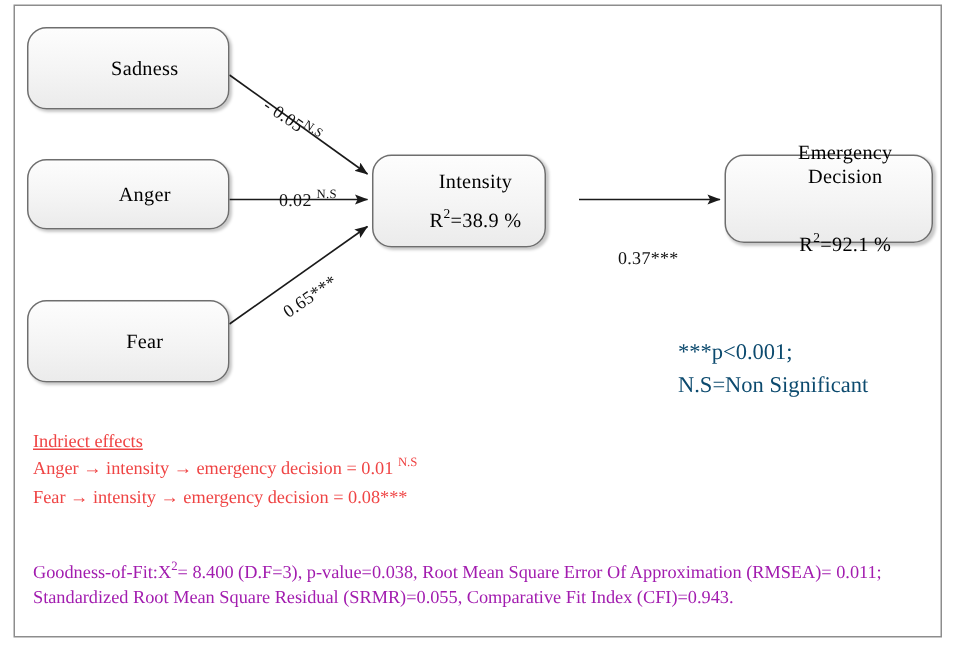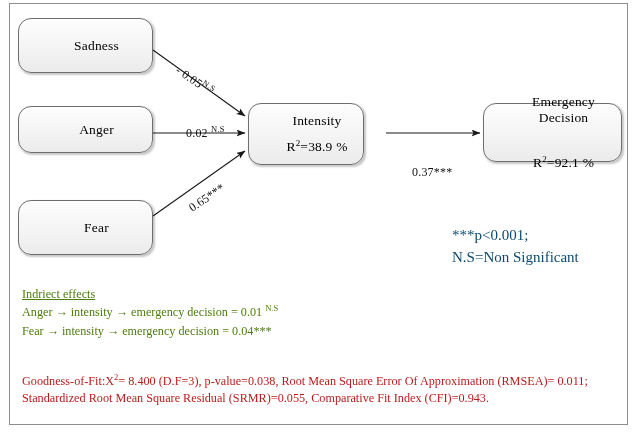--- a/index.html
+++ b/index.html
@@ -102,39 +102,39 @@
     margin-top: 12px;
   }
 
   
   #indirect {
     position: absolute;
     left: 22px;
     top: 285px;
     font-size: 12.2px;
     line-height: 1.5;
-    color: #4d7c0f;
+    color: #ef4444;
   }
   #indirect .heading {
     text-decoration: underline;
   }
   #indirect .row sup {
     font-size: 8.5px;
     vertical-align: super;
     line-height: 0;
   }
 
   
   #fit {
     position: absolute;
     left: 22px;
     top: 373px;
     font-size: 12.2px;
     line-height: 1.42;
-    color: #b91c1c;
+    color: #a21caf;
   }
   #fit sup {
     font-size: 8.5px;
     vertical-align: super;
     line-height: 0;
   }
 </style>
 </head>
 <body>
 
@@ -189,21 +189,21 @@
   <div class="coef" style="left:412px; top:125px;margin-top:40px;"><span>0.37***</span></div>
 
   <div id="legend">
     <div>***p&lt;0.001;</div>
     <div>N.S=Non Significant</div>
   </div>
 
   <div id="indirect">
     <div class="heading">Indriect effects</div>
     <div class="row"><span>Anger → intensity → emergency decision = 0.01 </span><sup>N.S</sup></div>
-    <div class="row"><span>Fear → intensity → emergency decision = 0.04***</span></div>
+    <div class="row"><span>Fear → intensity → emergency decision = 0.08***</span></div>
   </div>
 
   <div id="fit">
     <div><span>Goodness-of-Fit:X</span><sup>2</sup><span>= 8.400 (D.F=3), p-value=0.038, Root Mean Square Error Of Approximation (RMSEA)= 0.011;</span></div>
     <div>Standardized Root Mean Square Residual (SRMR)=0.055, Comparative Fit Index (CFI)=0.943.</div>
   </div>
 
 </div>
 
 </body></html>

